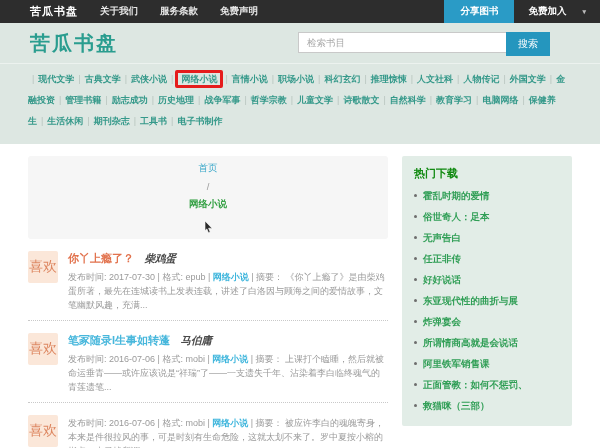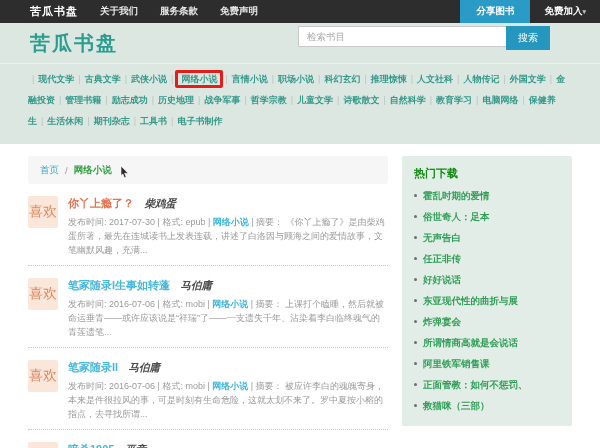--- a/index.html
+++ b/index.html
@@ -16,29 +16,29 @@
   }
   .topbar .brand { font-size:11px; font-weight:bold; margin-left:30px; align-self:center; letter-spacing:1px; }
   .topbar .tlink { color:#e8e8e8; text-decoration:none; align-self:center; margin-left:22px; font-weight:bold; }
   .topbar .spacer { flex:1; }
   .topbar .share {
     background:#2a9bc6; color:#fff; border:none; padding:0 16px; font-size:9.5px;
     font-weight:bold; cursor:pointer;
   }
   .topbar .join {
     background:transparent; color:#fff; border:none; padding:0 14px; font-size:9.5px;
-    font-weight:bold; cursor:pointer; display:flex; align-items:center; gap:0;
+    font-weight:bold; cursor:pointer; display:flex; align-items:center; gap:16px;
   }
   .topbar .caret { font-size:7px; color:#bbb; }
   
   .header {
     height:40px; background:#dde7e2; position:relative; display:flex; align-items:center;
   }
   .logo { color:#2a9d8f; font-size:20px; font-weight:bold; margin-left:30px; letter-spacing:2px; }
-  .searchbox { position:absolute; right:50px; top:3px; display:flex; }
+  .searchbox { position:absolute; right:50px; top:9px; display:flex; }
   .searchbox input {
     width:208px; height:21px; border:1px solid #c9c9c9; border-right:none; padding:0 8px;
     font-size:9.5px; color:#333; outline:none; font-family:inherit;
   }
   .searchbox input::placeholder { color:#a9a9a9; }
   .searchbox button {
     width:44px; height:24px; background:#2596be; color:#fff; border:none; font-size:10px;
     cursor:pointer; font-family:inherit;
   }
   
@@ -50,21 +50,21 @@
   .nav-link { color:#35998a; text-decoration:none; font-weight:bold; }
   .nav-link.highlighted {
     border:3px solid #e51c1c; border-radius:2px; padding:1px 3px; margin:-2px; background:transparent;
   }
   
   .content { display:flex; padding:12px 28px 0; gap:14px; align-items:flex-start; }
   .main { flex:1; min-width:0; }
   
   .breadcrumb {
     background:#f6f6f6; border-radius:3px; padding:6px 12px; font-size:9.5px; color:#9a9a9a;
-    display:flex; align-items:center; gap:6px;
+    display:flex; align-items:center; gap:6px;flex-direction:column;
   }
   .bc-home { color:#3aa7c9; text-decoration:none; }
   .bc-current { color:#2f9e3f; font-weight:bold; text-decoration:none; }
   .cursor-icon { margin-left:2px; margin-top:4px; }
   
   .book-row {
     display:flex; gap:10px; padding:9px 0 8px; border-bottom:1px dotted #c9c9c9;
   }
   .like-btn {
     flex-shrink:0; width:30px; height:32px; background:#fbe7d9; color:#dd8660; border:none;
@@ -148,24 +148,20 @@
       </div>
       <div class="book-meta">
         <span>发布时间: 2016-07-06 | 格式: mobi | </span><a class="cat-link" href="#">网络小说</a><span> | 摘要： 上课打个瞌睡，然后就被命运垂青——或许应该说是“祥瑞”了——一支遗失千年、沾染着李白临终魂气的青莲遗笔...</span>
       </div>
     </div>
   </div>
 
   <div class="book-row">
     <button class="like-btn">喜欢</button>
     <div class="book-info">
-      <div>
-        <a class="book-title" href="#">笔冢随录II</a>
-        <span class="book-author">马伯庸</span>
-      </div>
       <div class="book-meta">
         <span>发布时间: 2016-07-06 | 格式: mobi | </span><a class="cat-link" href="#">网络小说</a><span> | 摘要： 被应许李白的魂魄寄身，本来是件很拉风的事，可是时刻有生命危险，这就太划不来了。罗中夏按小榕的指点，去寻找所谓...</span>
       </div>
     </div>
   </div>
 
   <div class="book-row">
     <button class="like-btn">喜欢</button>
     <div class="book-info">
       <div>

